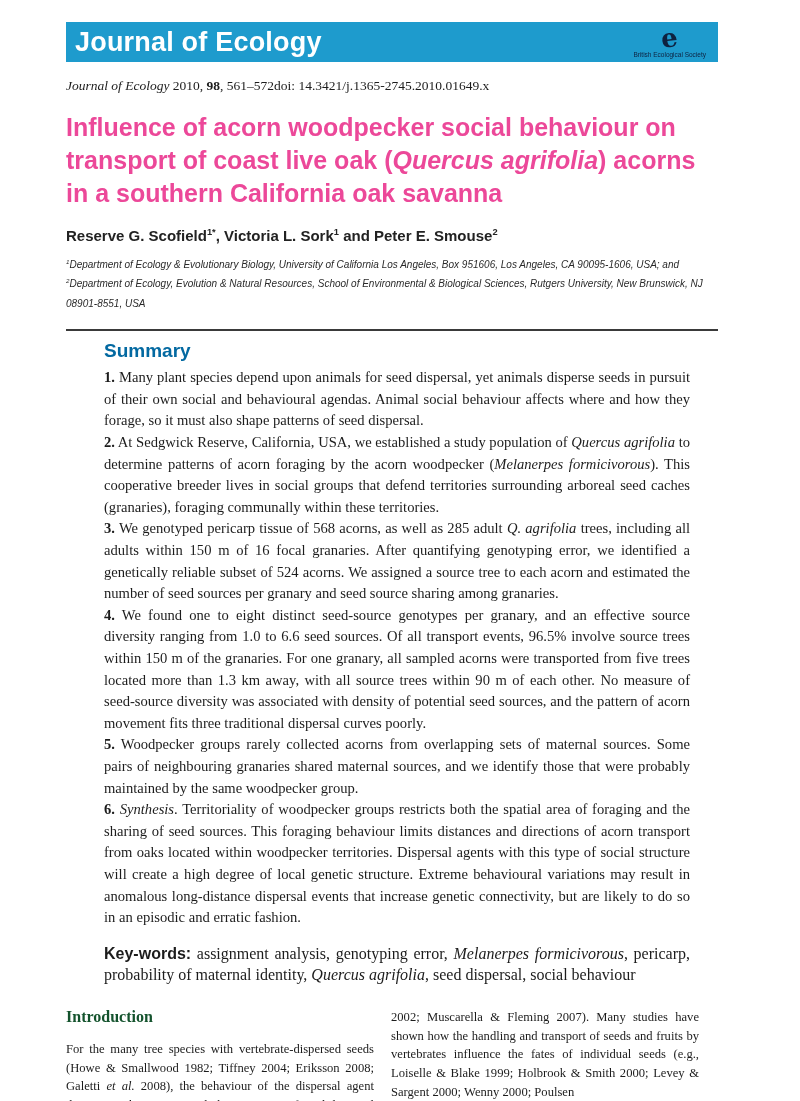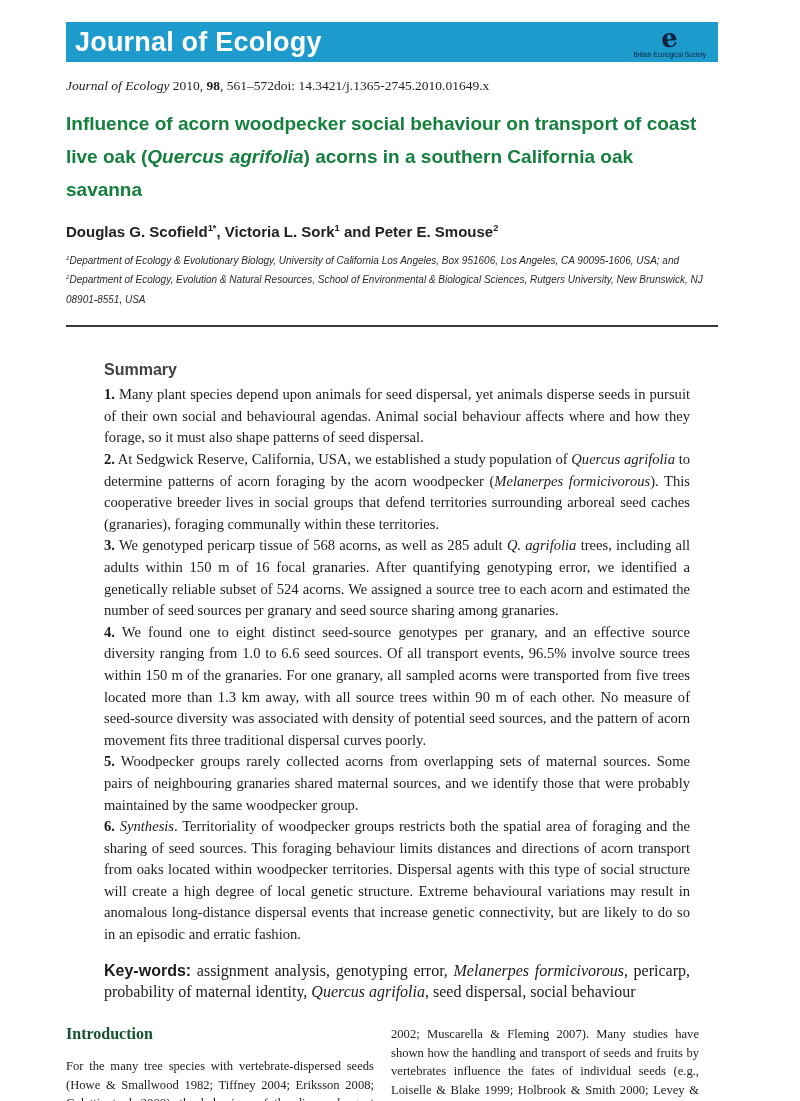--- a/index.html
+++ b/index.html
@@ -47,22 +47,22 @@
   .cite-row{
     display:flex;
     font-size:13.5px;
     margin-top:16px;
   }
 
   
   .article-title{
     font-family:"Liberation Sans",sans-serif;
     font-weight:bold;
-    font-size:19px;line-height:33px;
-    color:#15803d;
+    font-size:25px;line-height:33px;
+    color:#ec4899;
     width:642px;
   }
   .author-line{
     font-family:"Liberation Sans",sans-serif;
     font-weight:bold;font-size:15px;
     margin-top:17px;color:#222222;
   }
   .affiliation-line{
     font-family:"Liberation Sans",sans-serif;
     font-style:italic;
@@ -75,22 +75,22 @@
     margin:16px 0 0 0;
   }
 
   
   .summary-section{
     margin-left:38px;
     width:586px;
   }
   .summary-heading{
     font-family:"Liberation Sans",sans-serif;
-    font-weight:bold;font-size:16px;
-    margin-top:34px;color:#404040;
+    font-weight:bold;font-size:19px;
+    margin-top:9px;color:#0369a1;
   }
   .summary-item{
     margin:0;
     font-size:14.6px;line-height:21.6px;
     text-align:justify;
   }
   .summary-item:first-of-type{margin-top:5px;}
   .keywords{
     margin:14px 0 0 0;
     font-size:16px;line-height:21.6px;
@@ -128,21 +128,21 @@
     </span>
   </div>
 
   <div class="cite-row">
     <span><span class="it">Journal of Ecology</span><span> 2010, </span><span class="bd">98</span><span>, 561–572</span></span>
     <span>doi: 14.3421/j.1365-2745.2010.01649.x</span>
   </div>
 
   <h1 class="article-title" style="margin-bottom:0;"><span>Influence of acorn woodpecker social behaviour on transport of coast live oak (</span><span class="it">Quercus agrifolia</span><span>) acorns in a southern California oak savanna</span></h1>
 
-  <div class="author-line"><span>Douglas G. Scofield</span><sup>1*</sup><span>, Victoria L. Sork</span><sup>1</sup><span> and Peter E. Smouse</span><sup>2</sup></div>
+  <div class="author-line"><span>Reserve G. Scofield</span><sup>1*</sup><span>, Victoria L. Sork</span><sup>1</sup><span> and Peter E. Smouse</span><sup>2</sup></div>
 
   <div class="affiliation-line"><sup>1</sup><span>Department of Ecology &amp; Evolutionary Biology, University of California Los Angeles, Box 951606, Los Angeles, CA 90095-1606, USA; and </span><sup>2</sup><span>Department of Ecology, Evolution &amp; Natural Resources, School of Environmental &amp; Biological Sciences, Rutgers University, New Brunswick, NJ 08901-8551, USA</span></div>
 
   <hr class="title-rule">
 
   <div class="summary-section">
     <div class="summary-heading">Summary</div>
     <p class="summary-item"><span class="bd">1.</span><span> Many plant species depend upon animals for seed dispersal, yet animals disperse seeds in pursuit of their own social and behavioural agendas. Animal social behaviour affects where and how they forage, so it must also shape patterns of seed dispersal.</span></p>
     <p class="summary-item"><span class="bd">2.</span><span> At Sedgwick Reserve, California, USA, we established a study population of </span><span class="it">Quercus agrifolia</span><span> to determine patterns of acorn foraging by the acorn woodpecker (</span><span class="it">Melanerpes formicivorous</span><span>). This cooperative breeder lives in social groups that defend territories surrounding arboreal seed caches (granaries), foraging communally within these territories.</span></p>
     <p class="summary-item"><span class="bd">3.</span><span> We genotyped pericarp tissue of 568 acorns, as well as 285 adult </span><span class="it">Q. agrifolia</span><span> trees, including all adults within 150 m of 16 focal granaries. After quantifying genotyping error, we identified a genetically reliable subset of 524 acorns. We assigned a source tree to each acorn and estimated the number of seed sources per granary and seed source sharing among granaries.</span></p>

